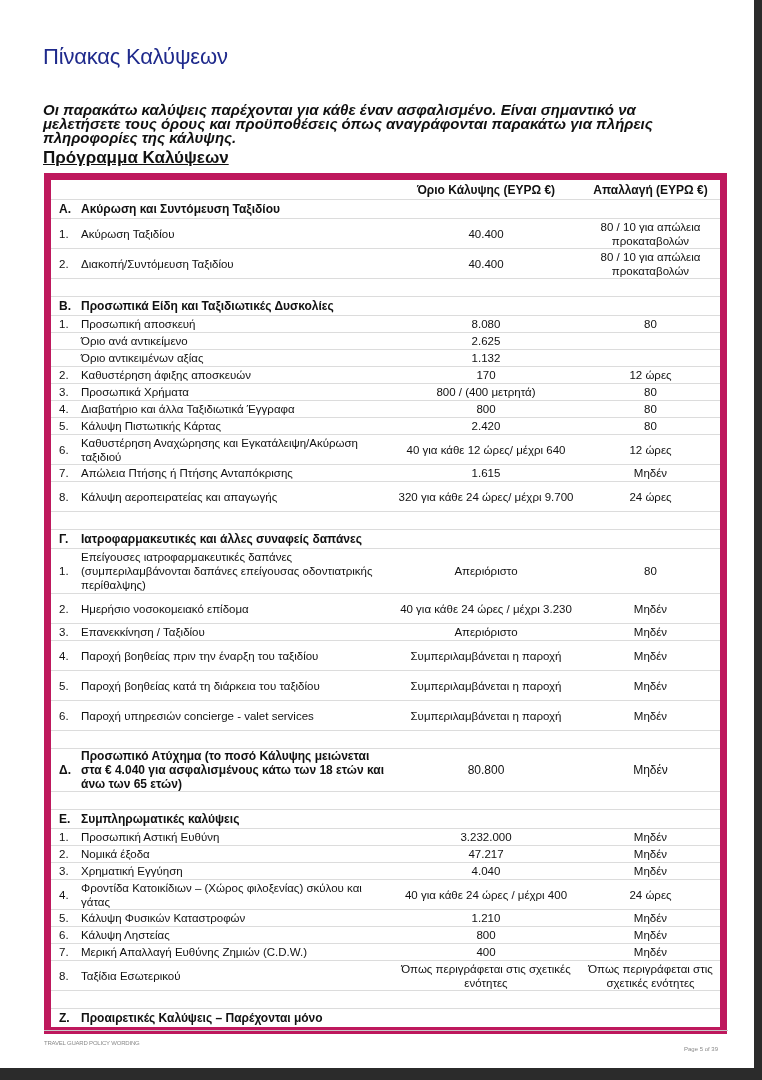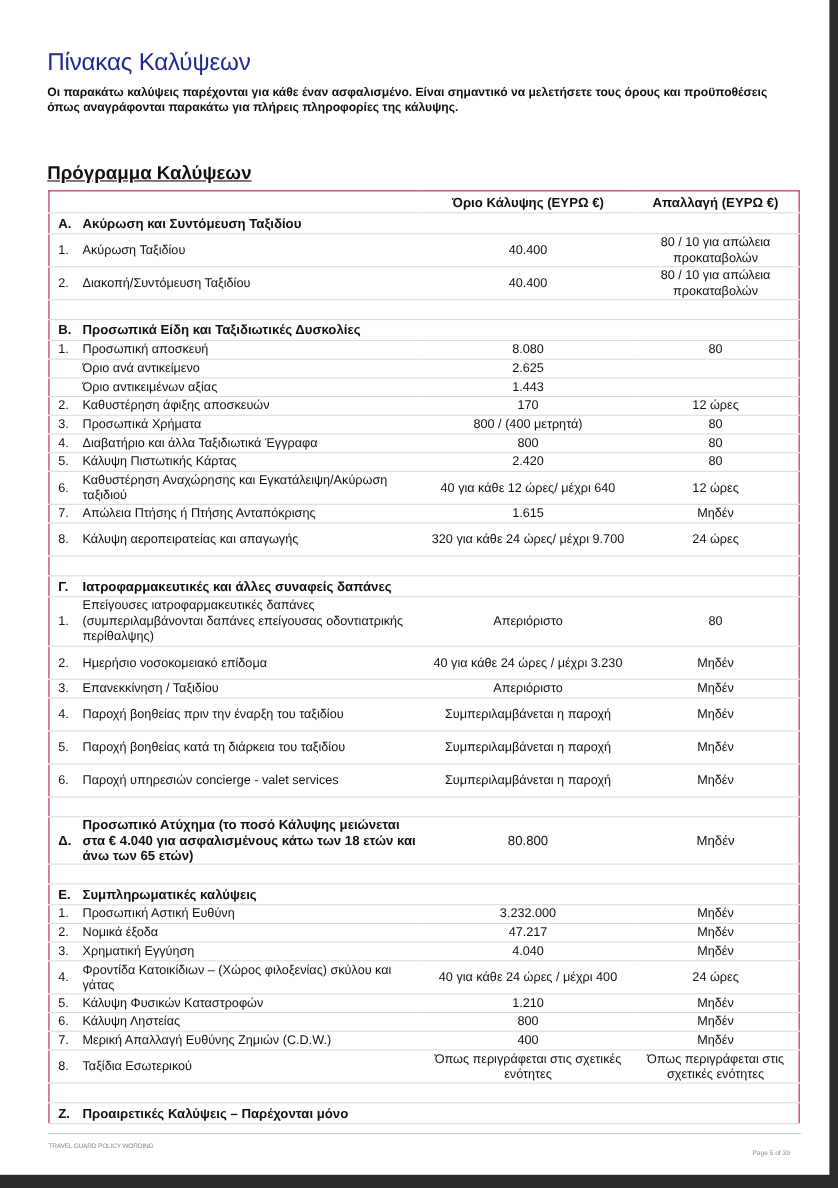--- a/index.html
+++ b/index.html
@@ -13,31 +13,31 @@
       position: absolute; left: 0; top: 0;
       width: 754px; height: 1068px;
       background: #ffffff;
     }
     .title {
       position: absolute; left: 43px; top: 44px;
       font-size: 22px; color: #1f2a8c; font-weight: normal;
       letter-spacing: -0.2px;
     }
     .intro {
-      position: absolute; left: 43px; top: 77px; width: 660px;
-      font-size: 11px; font-weight: bold; color: #111; line-height: 14px;
+      position: absolute; left: 43px; top: 103px; width: 660px;
+      font-size: 15px; font-weight: bold; color: #111; line-height: 14px; font-style: italic;
     }
     .subheading {
       position: absolute; left: 43px; top: 148px;
       font-size: 17px; font-weight: bold; color: #111;
       text-decoration: underline;
     }
     .cov-table {
       position: absolute; left: 44px; top: 173px; width: 683px;
-      border: 1px solid #be185d; border-collapse: collapse;
+      border: 7px solid #be185d; border-collapse: collapse;
       font-size: 11.5px; color: #111;
     }
     .cov-table td {
       border-bottom: 1px solid #dcdcdc; padding: 0; vertical-align: middle;
       line-height: 14px;
     }
     .cov-table tr.head td { height: 19px; font-weight: bold; font-size: 12px; }
     .cov-table tr.row1 td { height: 16px; }
     .cov-table tr.row2 td { height: 29px; }
     .cov-table tr.row3 td { height: 44px; }
@@ -115,21 +115,21 @@
         </tr>
         <tr class="row1">
           <td class="c-num"></td>
           <td class="c-label indent">Όριο ανά αντικείμενο</td>
           <td class="c-limit">2.625</td>
           <td class="c-ded"></td>
         </tr>
         <tr class="row1">
           <td class="c-num"></td>
           <td class="c-label indent">Όριο αντικειμένων αξίας</td>
-          <td class="c-limit">1.443</td>
+          <td class="c-limit">1.132</td>
           <td class="c-ded"></td>
         </tr>
         <tr class="row1">
           <td class="c-num">2.</td>
           <td class="c-label">Καθυστέρηση άφιξης αποσκευών</td>
           <td class="c-limit">170</td>
           <td class="c-ded">12 ώρες</td>
         </tr>
         <tr class="row1">
           <td class="c-num">3.</td>

